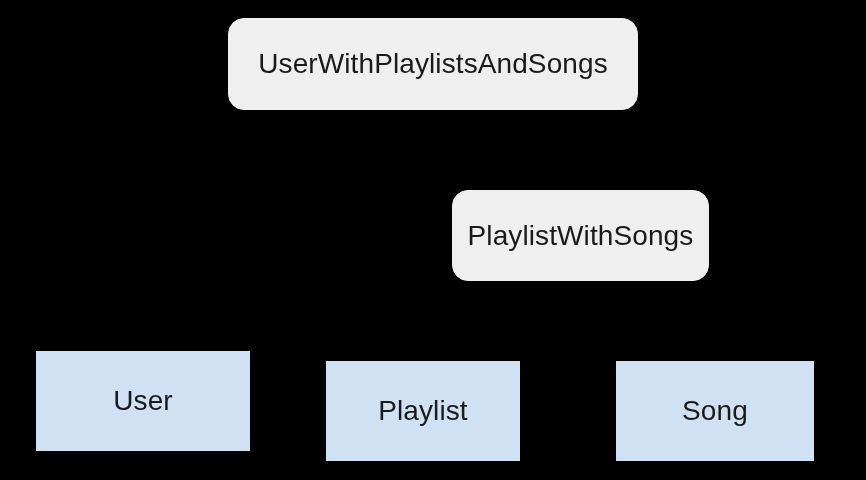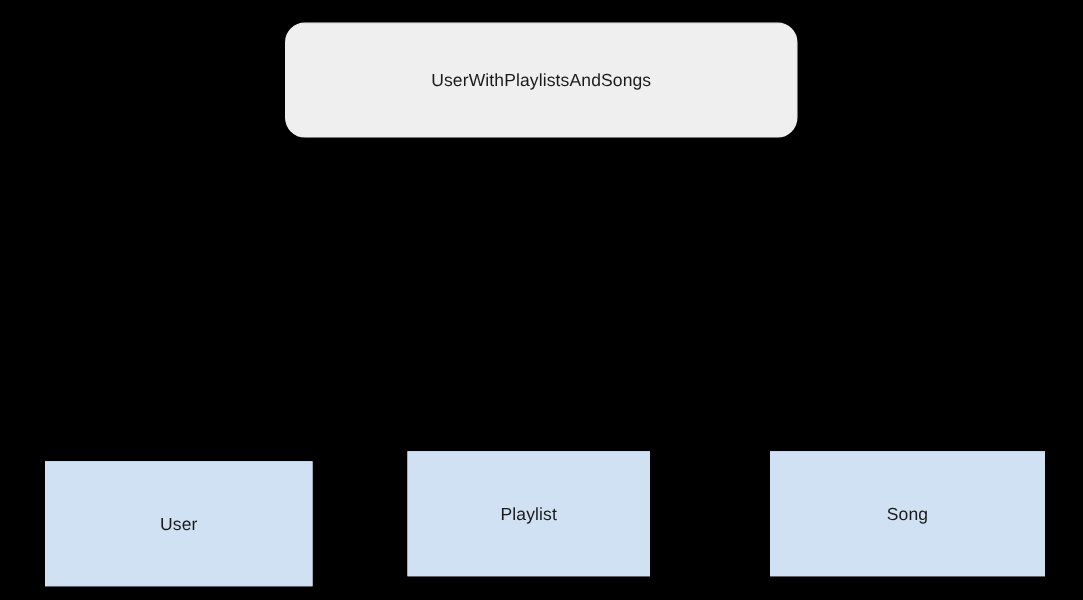--- a/index.html
+++ b/index.html
@@ -20,21 +20,21 @@
     display: flex;
     align-items: center;
     justify-content: center;
     box-sizing: border-box;
     text-align: center;
     line-height: 1.2;
   }
   .node-label {
     display: block;
     color: #1a1a1a;
-    font-size: 14px;
+    font-size: 28px;
     font-weight: 400;
     letter-spacing: 0.1px;
     white-space: nowrap;
   }
   
   .node--wrapper {
     background: #EFEFEF;
     border-radius: 16px;
     border: 1px solid #EFEFEF;
   }
@@ -68,26 +68,29 @@
     <path class="edge-line" d="M 143 110 L 143 361"></path>
     <path class="edge-line" d="M 580 110 L 580 190"></path>
     <path class="edge-line" d="M 433 281 L 433 361"></path>
     <path class="edge-line" d="M 723 281 L 723 361"></path>
   </svg>
 
   <div class="node node--wrapper" style="left:228px; top:18px; width:410px; height:92px;">
     <span class="node-label">UserWithPlaylistsAndSongs</span>
   </div>
 
+  <div class="node node--wrapper" style="left:452px; top:190px; width:257px; height:91px;">
+    <span class="node-label">PlaylistWithSongs</span>
+  </div>
 
-  <div class="node node--entity" style="left:36px; top:369px; width:214px; height:100px;">
+  <div class="node node--entity" style="left:36px; top:351px; width:214px; height:100px;">
     <span class="node-label">User</span>
   </div>
 
   <div class="node node--entity" style="left:326px; top:361px; width:194px; height:100px;">
     <span class="node-label">Playlist</span>
   </div>
 
-  <div class="node node--entity" style="left:616px; top:361px; width:220px; height:100px;">
+  <div class="node node--entity" style="left:616px; top:361px; width:198px; height:100px;">
     <span class="node-label">Song</span>
   </div>
 
 </div>
 
 </body></html>

